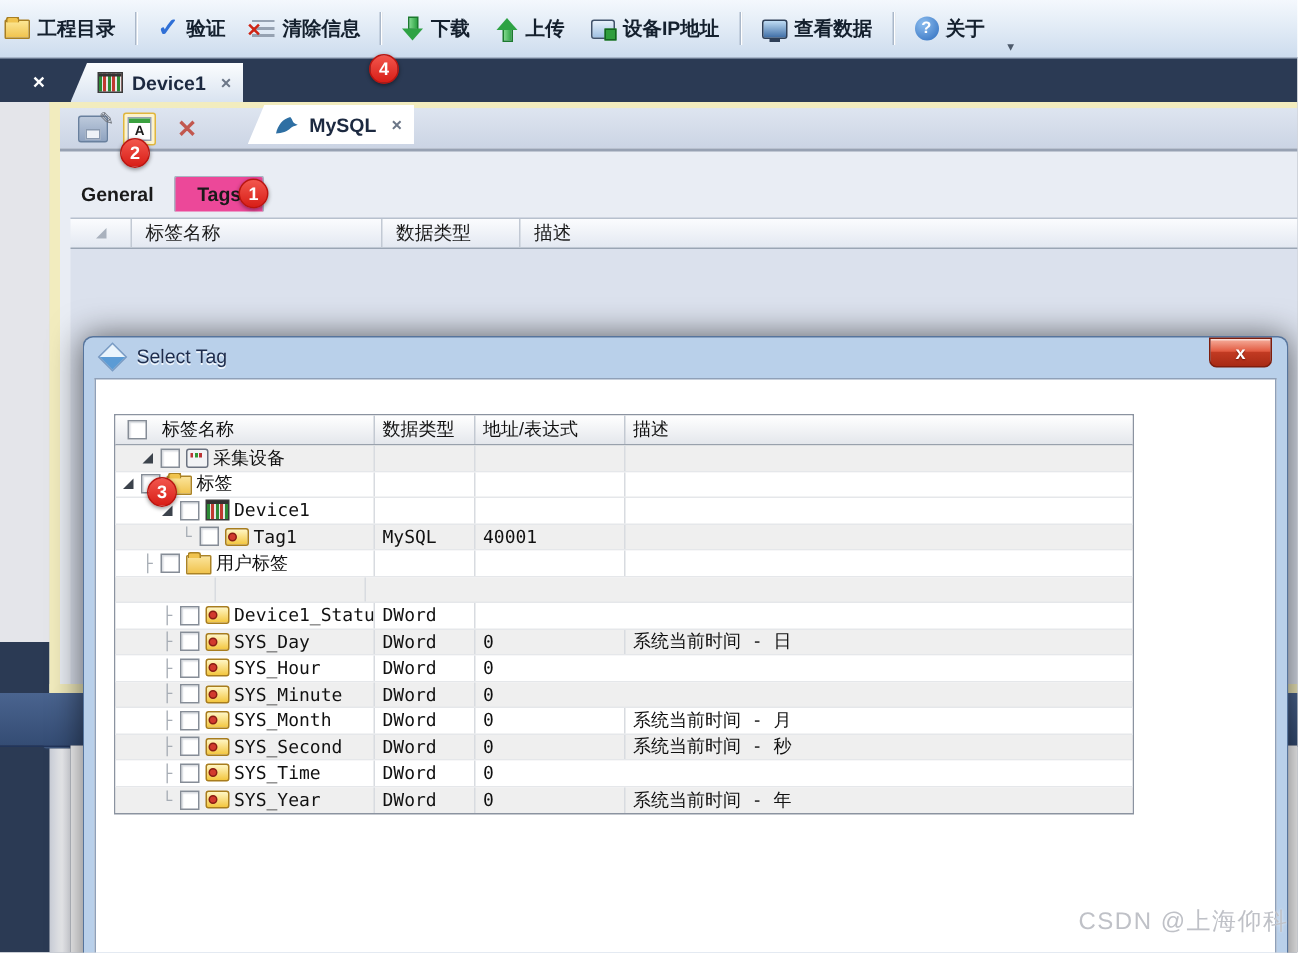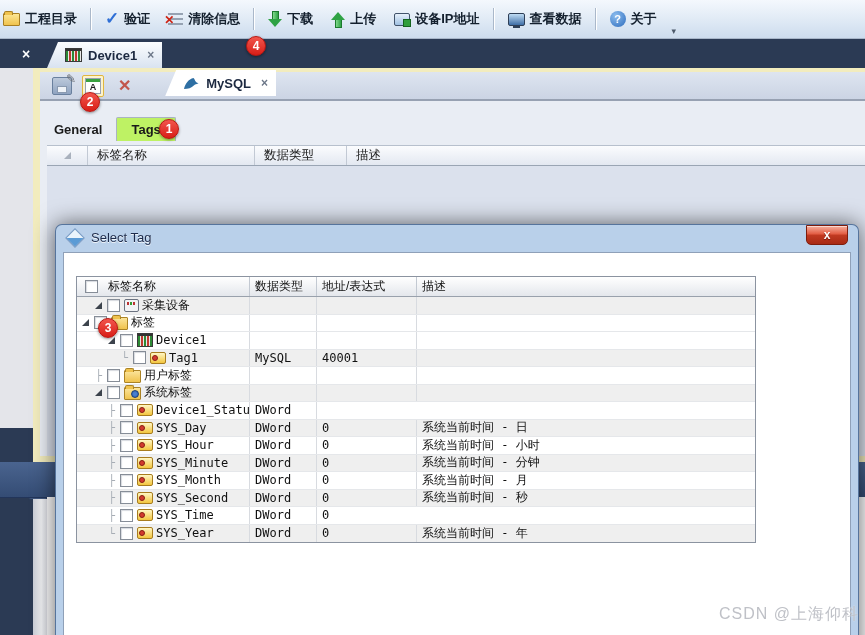--- a/index.html
+++ b/index.html
@@ -82,21 +82,21 @@
   .db-a{width:20px;height:20px;background:#fcf3cd;border:1px solid #e0b63e;border-radius:2px;
     display:flex;align-items:center;justify-content:center;}
   .db-a-in{width:14px;height:14px;background:#fff;border:1px solid #98a2b2;position:relative;
     font-size:9px;font-weight:bold;color:#1a1a1a;text-align:center;line-height:17px;}
   .db-a-in::before{content:"";position:absolute;top:0;left:0;right:0;height:3px;background:#3aa13f;}
   .db-x{color:#c2574e;font-size:16px;font-weight:bold;margin-left:4px;}
 
   #page-tabs{position:absolute;left:0;top:43px;height:26px;display:flex;align-items:flex-end;
     font-size:13px;color:#1a1a1a;font-weight:bold;}
   .ptab{padding:4px 14px;}
-  .ptab.active{background:#bef264;border:1px solid #aab4c2;border-bottom:none;border-radius:2px 2px 0 0;}
+  .ptab.active{background:#ec4899;border:1px solid #aab4c2;border-bottom:none;border-radius:2px 2px 0 0;}
 
   #main-header{position:absolute;left:7px;top:73px;right:0;height:21px;box-sizing:border-box;
     background:linear-gradient(#fbfcfe,#e3e8f1);border-top:1px solid #b7c0cd;border-bottom:1px solid #9aa5b4;
     display:flex;font-size:12.5px;color:#1a1a1a;}
   .mh-cell{display:flex;align-items:center;padding-left:9px;border-right:1px solid #c2c9d4;box-sizing:border-box;}
   .mh-corner{width:41px;justify-content:center;padding-left:0;}
   .sort-tri{width:0;height:0;border-bottom:7px solid #a9b1bd;border-left:7px solid transparent;}
   #main-empty{position:absolute;left:7px;top:94px;right:0;bottom:0;background:#dbe1ed;}
 
   
@@ -341,28 +341,20 @@
               <span class="slot conn">├</span>
               <span class="cbx"></span>
               <span class="ti ti-folder"></span>
               <span class="tlabel">用户标签</span>
             </div>
             <div class="tc c2"></div>
             <div class="tc c3"></div>
             <div class="tc c4"></div>
           </div>
           <div class="trow odd">
-            <div class="tc c1 name-cell" style="padding-left: 16px;">
-              <span class="slot">
-                <span class="expander"></span>
-              </span>
-              <span class="cbx"></span>
-              <span class="ti ti-sysfolder"></span>
-              <span class="tlabel">系统标签</span>
-            </div>
             <div class="tc c2"></div>
             <div class="tc c3"></div>
             <div class="tc c4"></div>
           </div>
           <div class="trow">
             <div class="tc c1 name-cell" style="padding-left: 29px;">
               <span class="slot conn">├</span>
               <span class="cbx"></span>
               <span class="ti ti-tag"></span>
               <span class="tlabel">Device1_Status</span>
@@ -383,32 +375,30 @@
           </div>
           <div class="trow">
             <div class="tc c1 name-cell" style="padding-left: 29px;">
               <span class="slot conn">├</span>
               <span class="cbx"></span>
               <span class="ti ti-tag"></span>
               <span class="tlabel">SYS_Hour</span>
             </div>
             <div class="tc c2">DWord</div>
             <div class="tc c3">0</div>
-            <div class="tc c4">系统当前时间 - 小时</div>
           </div>
           <div class="trow odd">
             <div class="tc c1 name-cell" style="padding-left: 29px;">
               <span class="slot conn">├</span>
               <span class="cbx"></span>
               <span class="ti ti-tag"></span>
               <span class="tlabel">SYS_Minute</span>
             </div>
             <div class="tc c2">DWord</div>
             <div class="tc c3">0</div>
-            <div class="tc c4">系统当前时间 - 分钟</div>
           </div>
           <div class="trow">
             <div class="tc c1 name-cell" style="padding-left: 29px;">
               <span class="slot conn">├</span>
               <span class="cbx"></span>
               <span class="ti ti-tag"></span>
               <span class="tlabel">SYS_Month</span>
             </div>
             <div class="tc c2">DWord</div>
             <div class="tc c3">0</div>

